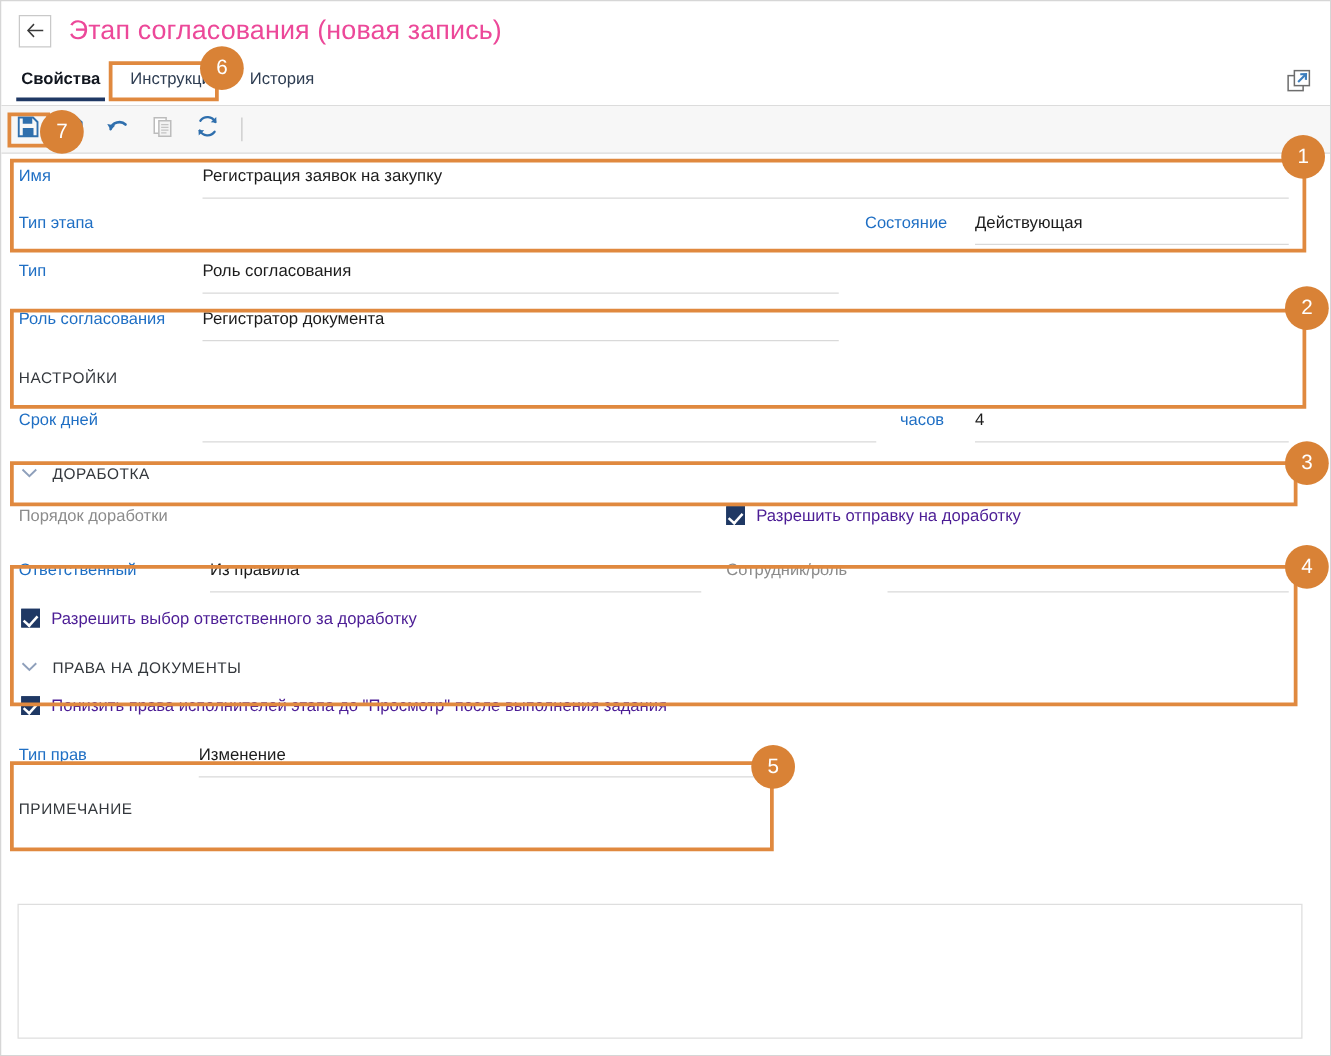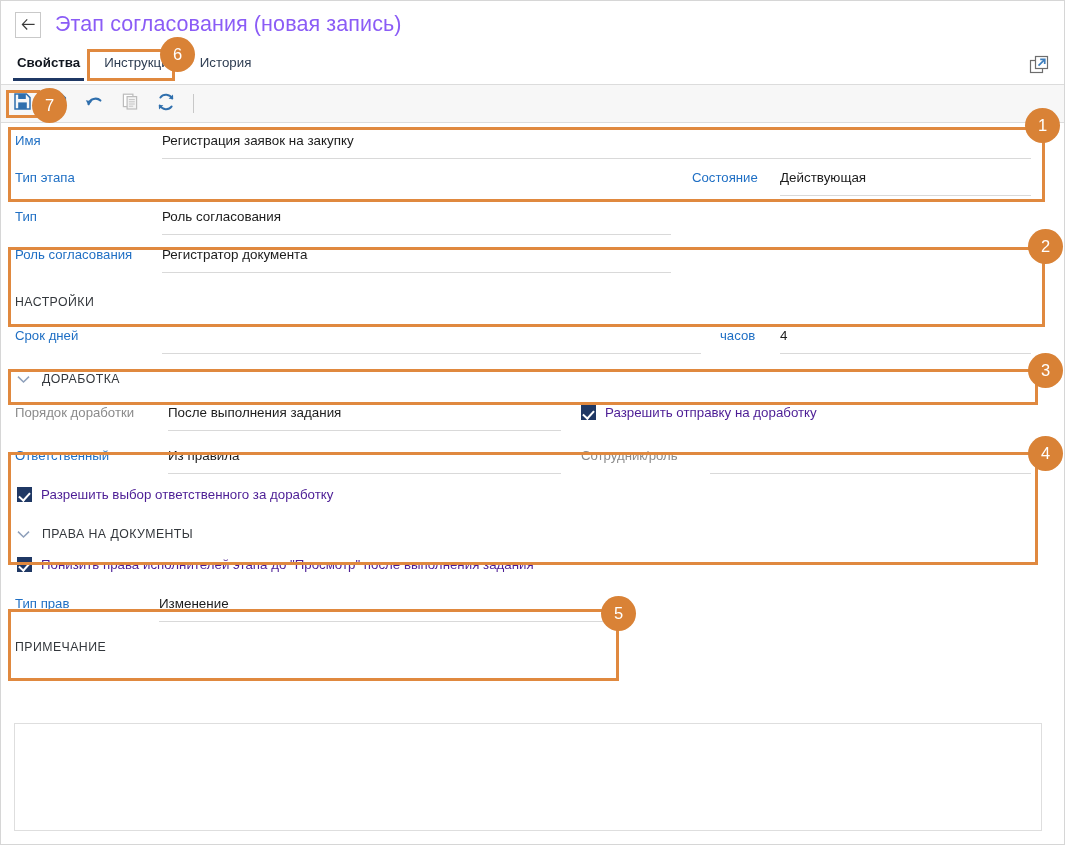--- a/index.html
+++ b/index.html
@@ -40,21 +40,21 @@
     display: flex;
     align-items: center;
     justify-content: center;
     cursor: pointer;
     box-sizing: border-box;
   }
   .back-btn svg { display:block; }
   .page-title {
     margin-left: 14px;
     font-size: 21.5px;
-    color: #8b5cf6;
+    color: #ec4899;
     font-weight: 400;
     letter-spacing: 0.1px;
     white-space: nowrap;
   }
 
   
   .tabs {
     position: absolute;
     left: 0; top: 47px;
     width: 1063px;
@@ -362,21 +362,20 @@
       <span class="chev">
         <svg width="13" height="9" viewBox="0 0 13 9">
           <path d="M1 1.6 L6.5 7 L12 1.6" fill="none" stroke="#8fa0bb" stroke-width="1.5"></path>
         </svg>
       </span>
       <span class="gh-text">ДОРАБОТКА</span>
     </div>
 
     <div class="row" style="height:43px;">
       <div class="lbl muted" style="position:absolute;left:14px;top:0;">Порядок доработки</div>
-      <div class="val" style="position:absolute;left:167px;top:1px;width:393px;">После выполнения задания</div>
       <div class="cbx-row" style="position:absolute;left:580px;top:11px;">
         <span class="cbx"></span>
         <span class="cbx-lbl">Разрешить отправку на доработку</span>
       </div>
     </div>
 
     <div class="row" style="height:40px;">
       <div class="lbl" style="position:absolute;left:14px;top:0;">Ответственный</div>
       <div class="val" style="position:absolute;left:167px;top:1px;width:393px;">Из правила</div>
       <div class="lbl muted" style="position:absolute;left:580px;top:0;">Сотрудник/роль</div>

